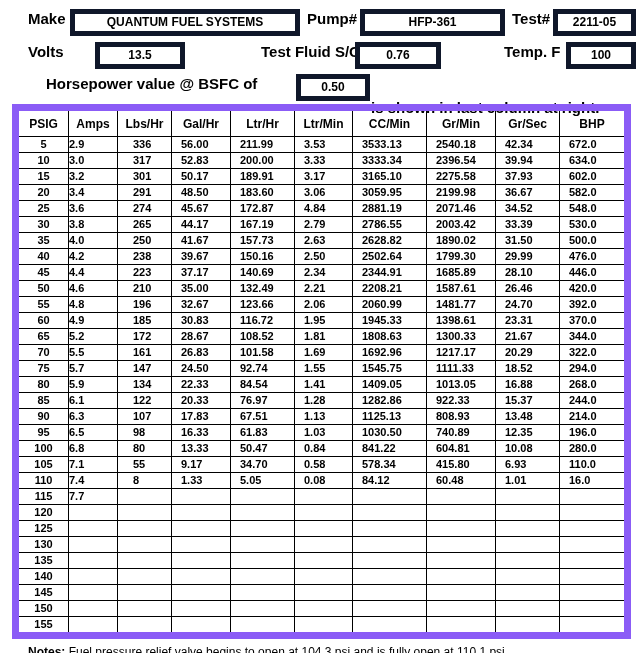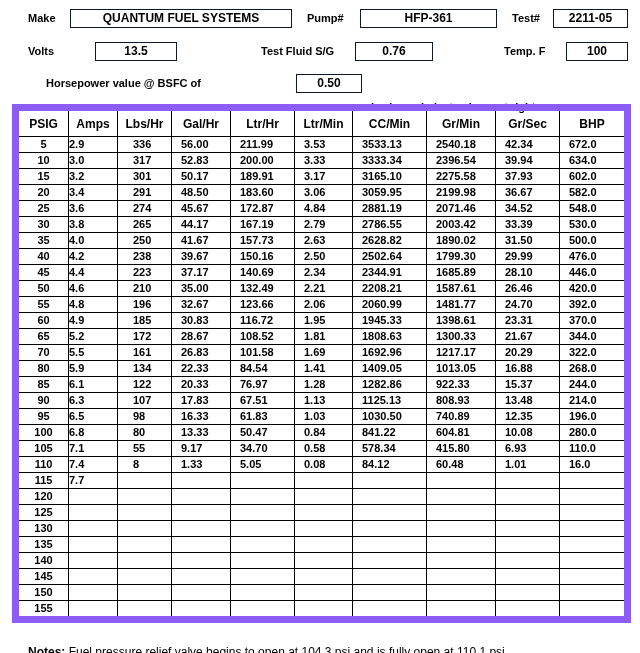--- a/index.html
+++ b/index.html
@@ -1,22 +1,22 @@
 <!DOCTYPE html>
 <html><head>
 <meta charset="utf-8">
 <style>
   html, body { margin:0; padding:0; background:#ffffff; }
   .sheet {
     position:relative; width:640px; height:653px; background:#fff;
     font-family:"Liberation Sans", sans-serif; color:#000; overflow:hidden;
   }
-  .lbl { position:absolute; font-size:11px; font-weight:bold; line-height:17px; white-space:nowrap; }
+  .lbl { position:absolute; font-size:15px; font-weight:bold; line-height:17px; white-space:nowrap; }
   .box {
-    position:absolute; height:17px; border:1px solid #0f172a; background:#fff;
+    position:absolute; height:17px; border:5px solid #0f172a; background:#fff;
     font-size:12px; font-weight:bold; line-height:17px; text-align:center; white-space:nowrap;
   }
   table.flow {
     position:absolute; left:12px; top:104px; width:616px;
     border-collapse:collapse; table-layout:fixed; border:7px solid #8b5cf6;
   }
   table.flow th, table.flow td {
     border:1px solid #000; padding:0; overflow:hidden; white-space:nowrap;
   }
   table.flow th {
@@ -241,20 +241,32 @@
           <td>161</td>
           <td>26.83</td>
           <td>101.58</td>
           <td>1.69</td>
           <td>1692.96</td>
           <td>1217.17</td>
           <td>20.29</td>
           <td>322.0</td>
         </tr>
         <tr>
+          <td>75</td>
+          <td>5.7</td>
+          <td>147</td>
+          <td>24.50</td>
+          <td>92.74</td>
+          <td>1.55</td>
+          <td>1545.75</td>
+          <td>1111.33</td>
+          <td>18.52</td>
+          <td>294.0</td>
+        </tr>
+        <tr>
           <td>80</td>
           <td>5.9</td>
           <td>134</td>
           <td>22.33</td>
           <td>84.54</td>
           <td>1.41</td>
           <td>1409.05</td>
           <td>1013.05</td>
           <td>16.88</td>
           <td>268.0</td>

